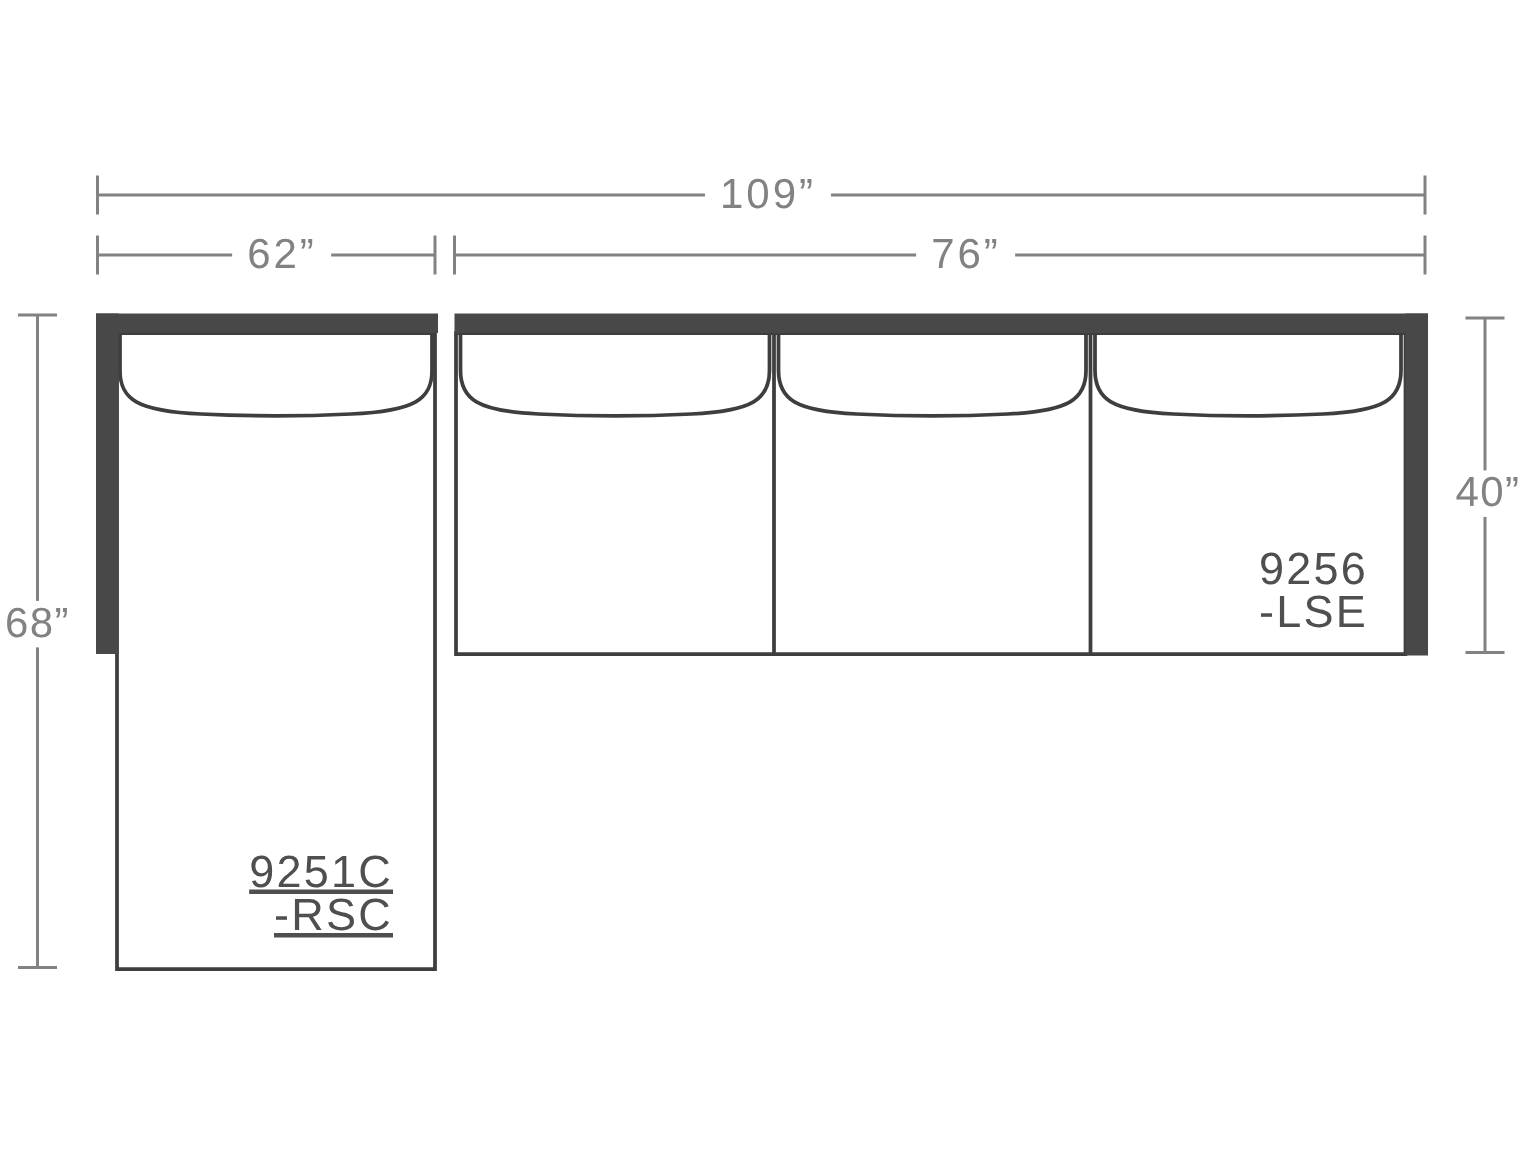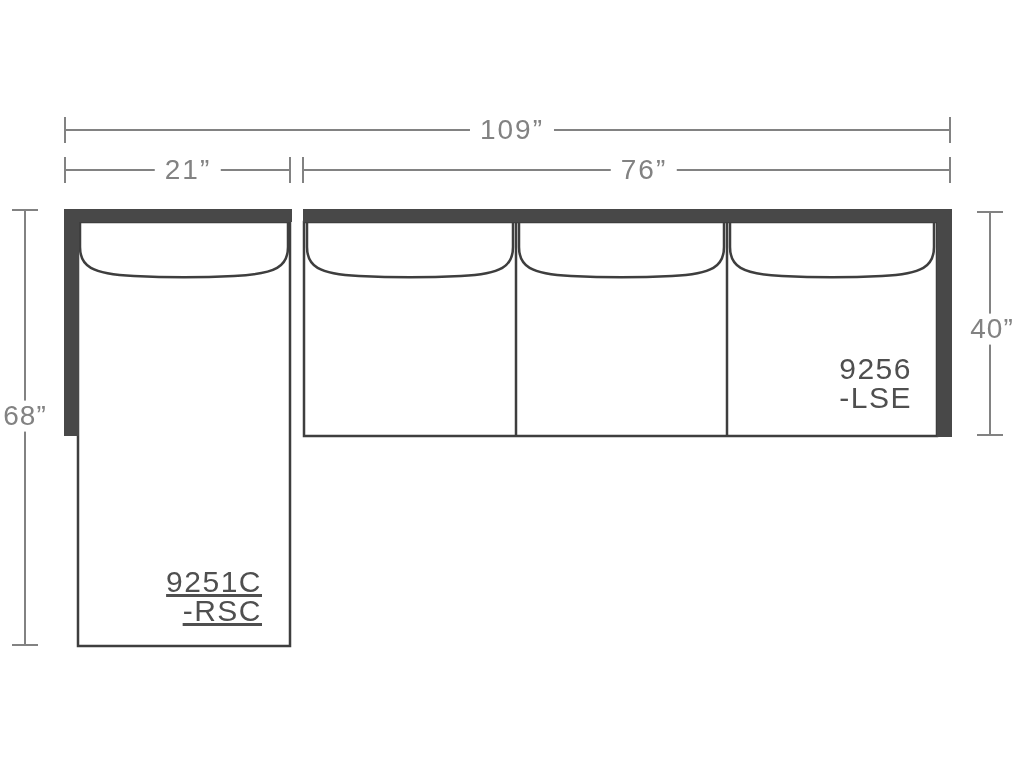--- a/index.html
+++ b/index.html
@@ -96,31 +96,31 @@
       <path d="M730,223 L730,247 C730,266 741,274 782,276 Q832,278.5 882,276 C923,274 934,266 934,247 L934,223" fill="none" stroke="#3e3e3e" stroke-width="2.5"></path>
       <line x1="516" y1="222" x2="516" y2="436" stroke="#3e3e3e" stroke-width="2.5"></line>
       <line x1="727" y1="222" x2="727" y2="436" stroke="#3e3e3e" stroke-width="2.5"></line>
       <rect x="303" y="209" width="649" height="13" fill="#484848"></rect>
       <rect x="937" y="209" width="15" height="228" fill="#484848"></rect>
     </g>
   </svg>
 
   <div class="overlay dim-label" style="left:512px; top:130px;">109”</div>
 
-  <div class="overlay dim-label" style="left:188px; top:170px;">21”</div>
+  <div class="overlay dim-label" style="left:188px; top:170px;">62”</div>
 
   <div class="overlay dim-label" style="left:644px; top:170px;">76”</div>
 
   <div class="overlay dim-label tight" style="left:25px; top:416px;">68”</div>
 
   <div class="overlay dim-label tight" style="left:992px; top:329px;">40”</div>
 
   <div class="overlay piece-label" style="right:762px; top:567px;text-decoration:underline;">
     <div>9251C</div>
     <div>-RSC</div>
   </div>
 
-  <div class="overlay piece-label" style="right:112px; top:354px;">
+  <div class="overlay piece-label" style="right:112px; top:365px;">
     <div>9256</div>
     <div>-LSE</div>
   </div>
 
 </div>
 
 </body></html>

